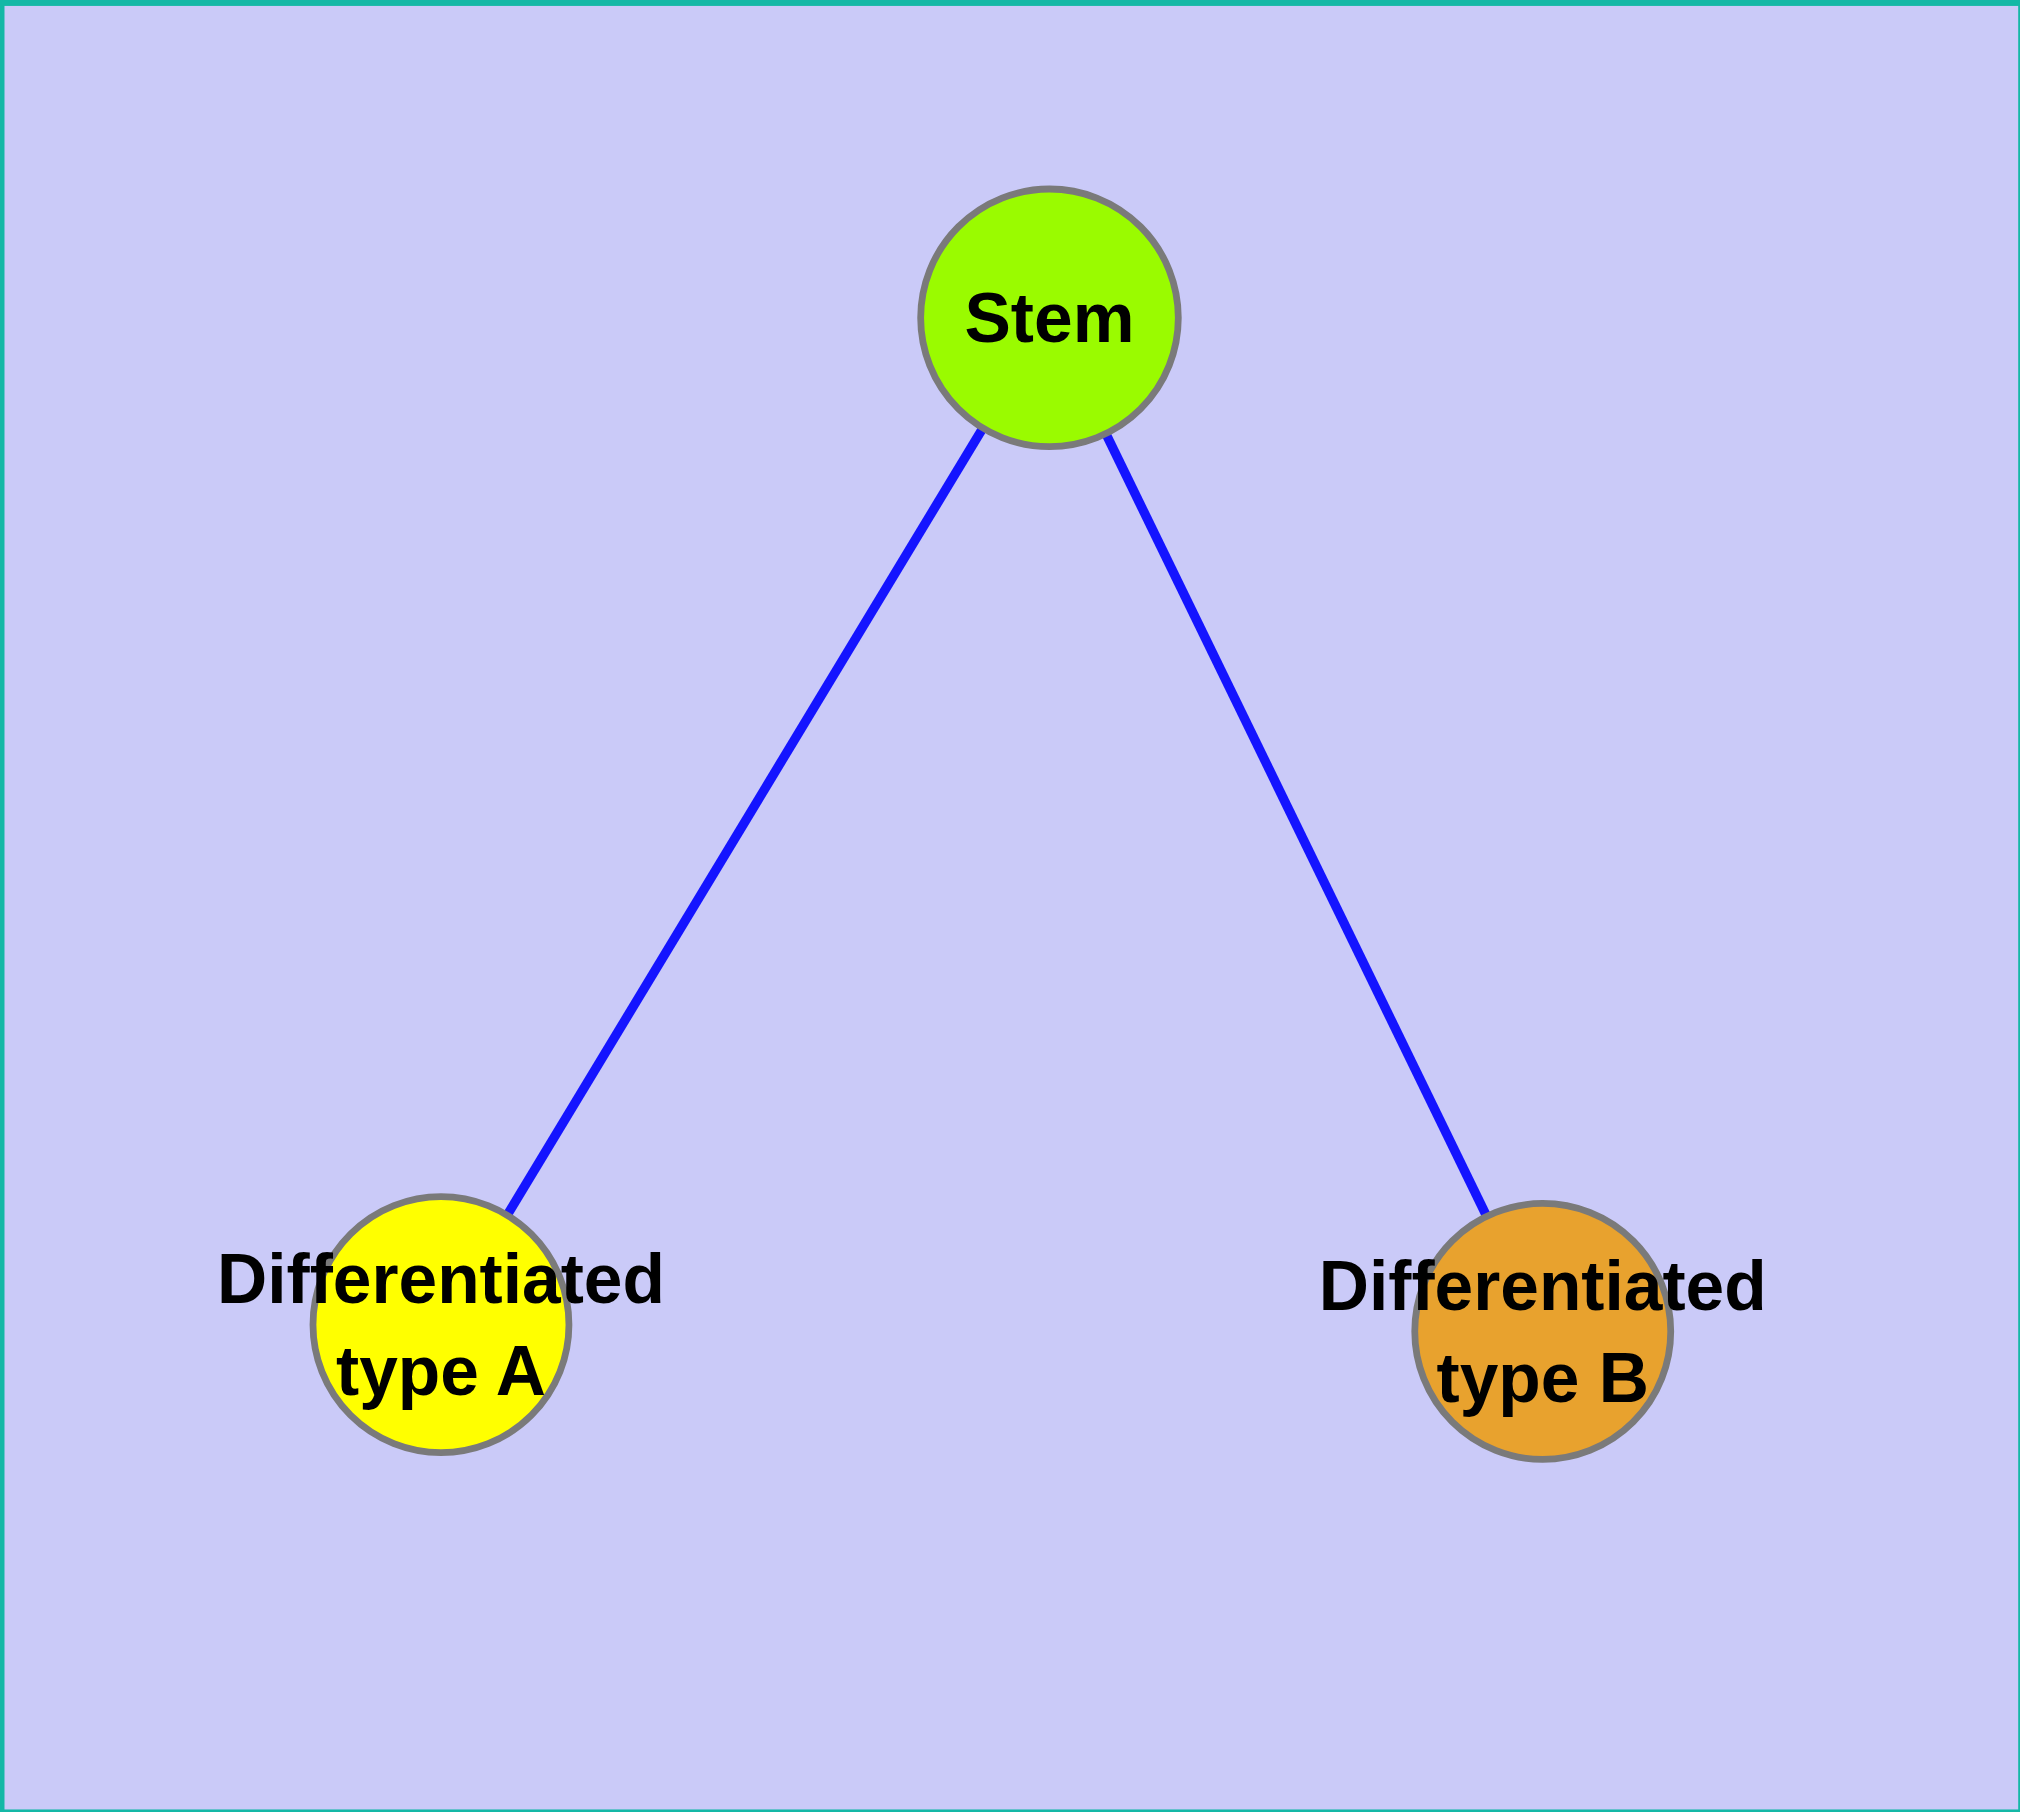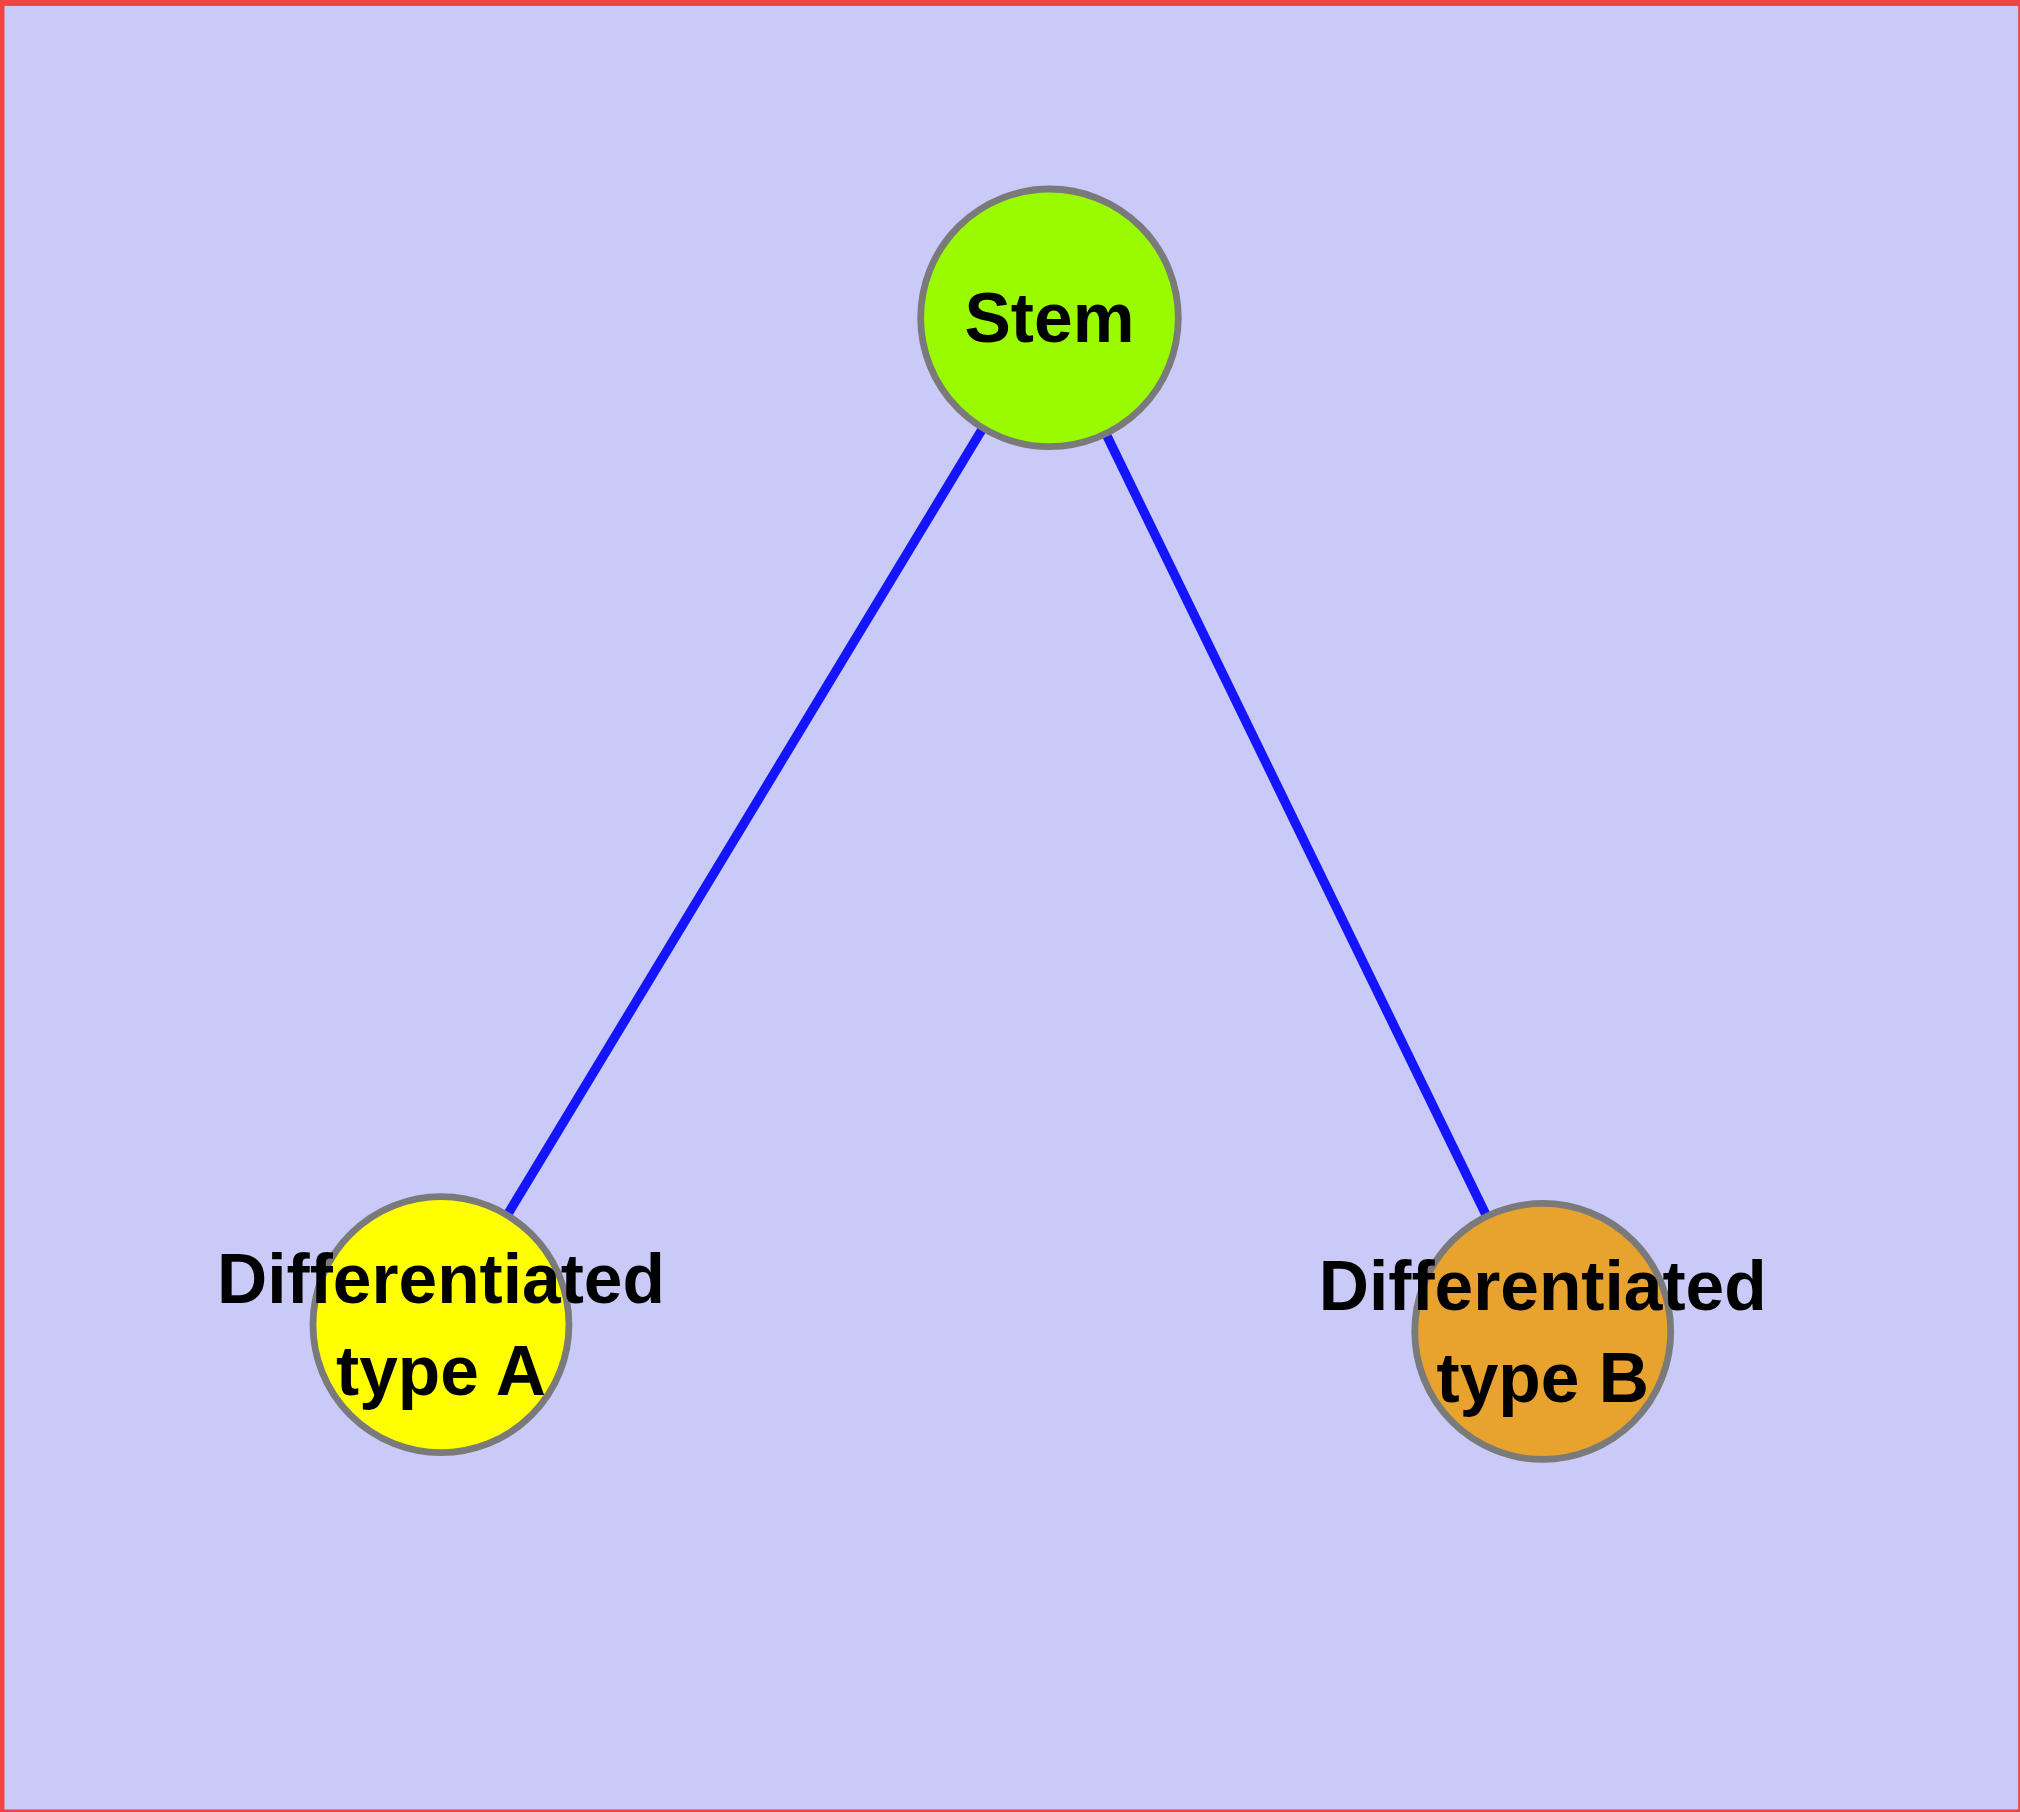--- a/index.html
+++ b/index.html
@@ -7,21 +7,21 @@
     padding: 0;
   }
   body {
     background: #ffffff;
     font-family: "Liberation Sans", sans-serif;
   }
   .figure {
     position: relative;
     width: 2021px;
     height: 1812px;
-    background: #ef4444;
+    background: #14b8a6;
     overflow: hidden;
   }
   .figure svg {
     display: block;
     width: 100%;
     height: 100%;
   }
   .node-label {
     font-family: "Liberation Sans", sans-serif;
     font-weight: bold;

